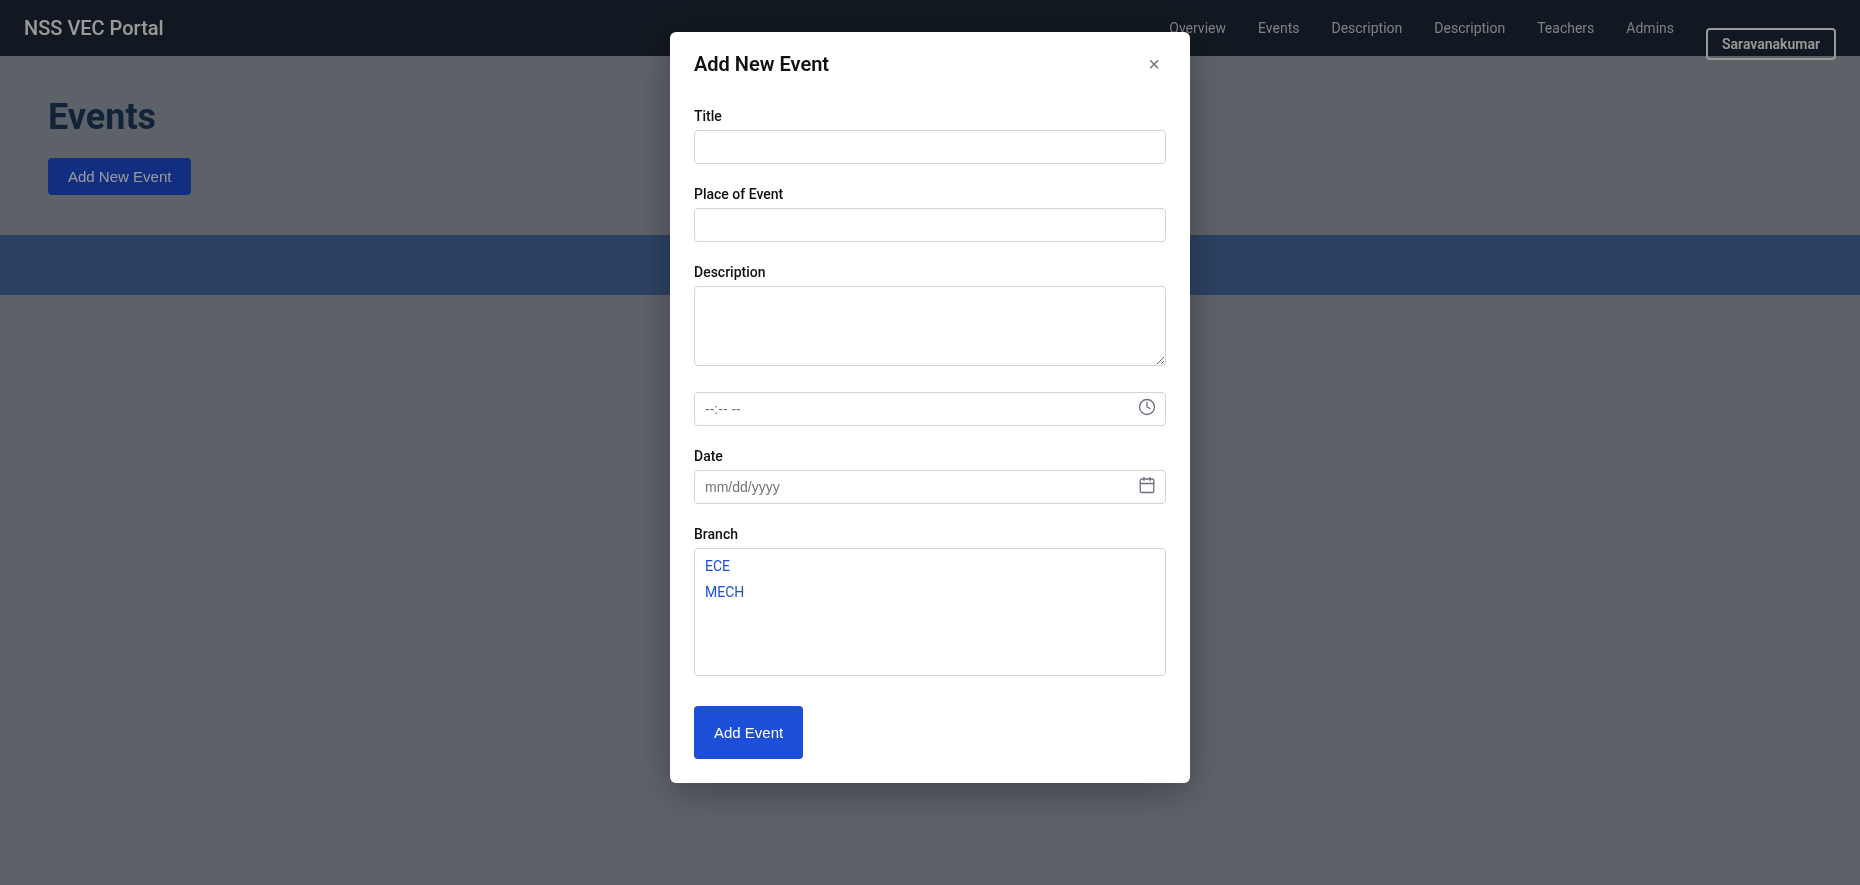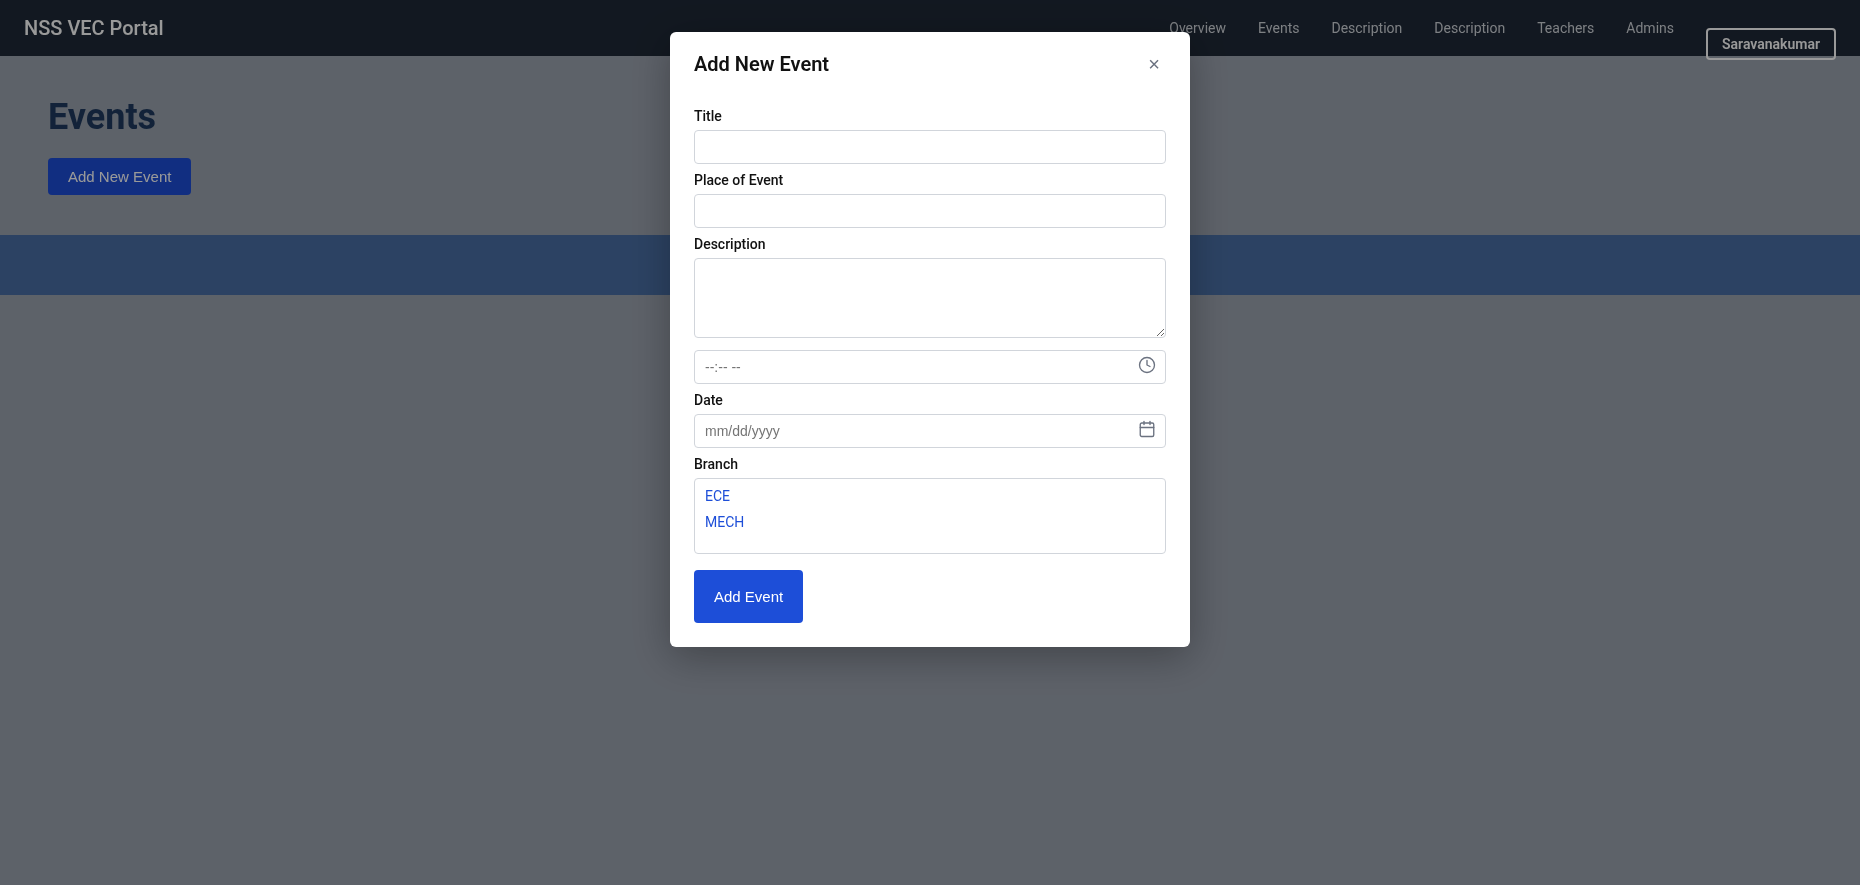--- a/index.html
+++ b/index.html
@@ -120,21 +120,21 @@
       cursor: pointer;
       line-height: 1;
       padding: 2px 6px;
     }
     .modal-body {
       padding: 16px 24px 24px;
     }
 
     
     .form-group {
-      margin-bottom: 8px;
+      margin-bottom: 22px;
     }
     .form-label {
       display: block;
       font-size: 14px;
       font-weight: 500;
       color: #111;
       margin-bottom: 6px;
     }
     .form-input {
       width: 100%;
@@ -172,21 +172,21 @@
       color: #6b7280;
       font-size: 16px;
       pointer-events: none;
     }
 
     
     .branch-select {
       width: 100%;
       border: 1px solid #d1d5db;
       border-radius: 4px;
-      height: 76px;
+      height: 128px;
       overflow-y: scroll;
       padding: 4px 0;
     }
     .branch-option {
       padding: 5px 10px;
       font-size: 14px;
       color: #1d4ed8;
       cursor: pointer;
     }
 

